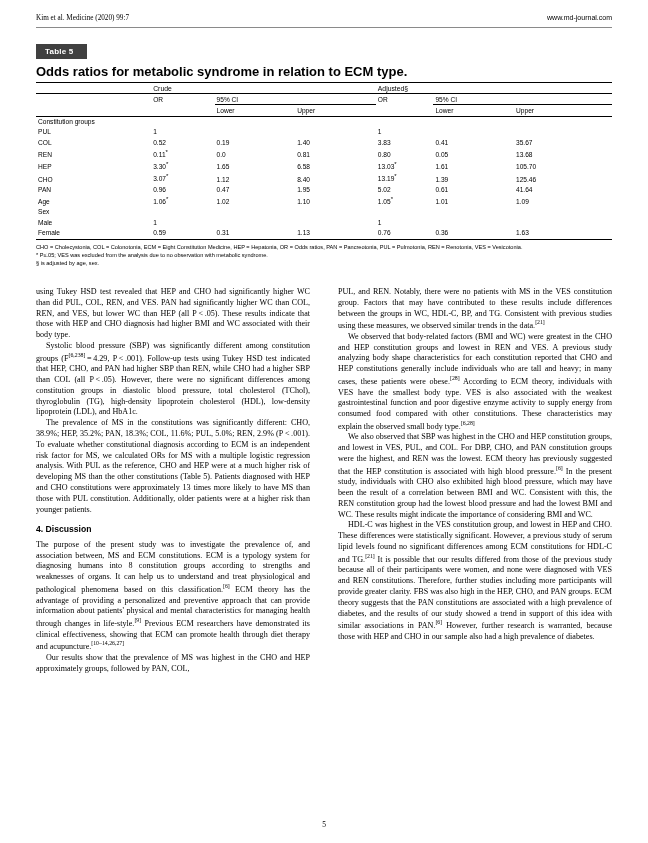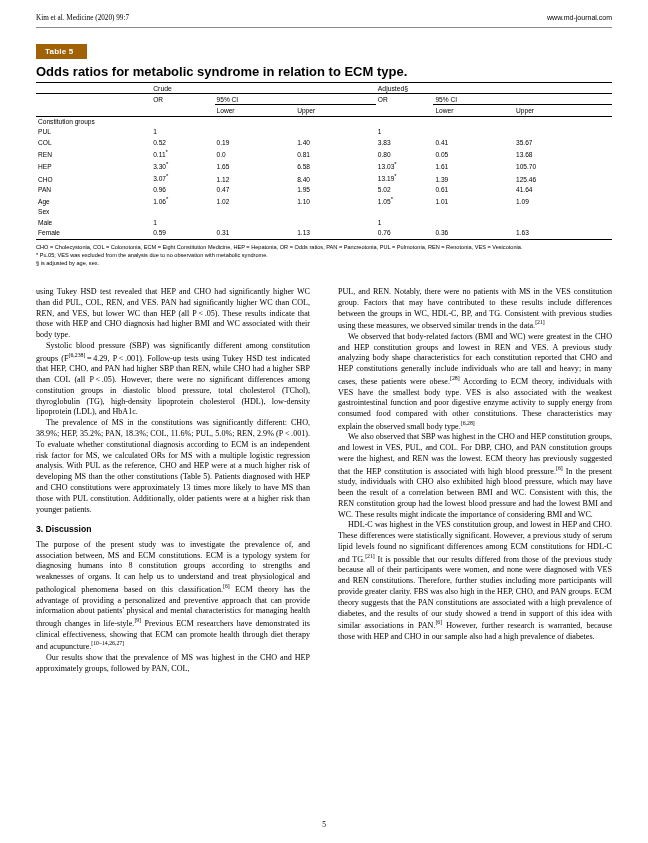--- a/index.html
+++ b/index.html
@@ -50,21 +50,21 @@
 
   
   .table-wrap {
     position: absolute;
     top: 40px;
     left: 36px;
     right: 36px;
   }
   .tbl-label {
     display: inline-block;
-    background: #a16207;
+    background: #404040;
     color: #fff;
     font-family: "Liberation Sans", sans-serif;
     font-size: 8px;
     font-weight: bold;
     padding: 3px 14px 3px 9px;
     letter-spacing: .2px;
   }
   .tbl-caption {
     font-family: "Liberation Sans", sans-serif;
     font-weight: bold;
@@ -292,21 +292,21 @@
       <div>* P≤.05; VES was excluded from the analysis due to no observation with metabolic syndrome.</div>
       <div>§ is adjusted by age, sex.</div>
     </div>
   </div>
 
   <div class="cols">
     <div class="col">
       <p class="noindent">using Tukey HSD test revealed that HEP and CHO had significantly higher WC than did PUL, COL, REN, and VES. PAN had significantly higher WC than COL, REN, and VES, but lower WC than HEP (all P &lt; .05). These results indicate that those with HEP and CHO diagnosis had higher BMI and WC associated with their body type.</p>
       <p>Systolic blood pressure (SBP) was significantly different among constitution groups (F<sup>[6,238]</sup> = 4.29, P &lt; .001). Follow-up tests using Tukey HSD test indicated that HEP, CHO, and PAN had higher SBP than REN, while CHO had a higher SBP than COL (all P &lt; .05). However, there were no significant differences among constitution groups in diastolic blood pressure, total cholesterol (TChol), thyroglobulin (TG), high-density lipoprotein cholesterol (HDL), low-density lipoprotein (LDL), and HbA1c.</p>
       <p>The prevalence of MS in the constitutions was significantly different: CHO, 38.9%; HEP, 35.2%; PAN, 18.3%; COL, 11.6%; PUL, 5.0%; REN, 2.9% (P &lt; .001). To evaluate whether constitutional diagnosis according to ECM is an independent risk factor for MS, we calculated ORs for MS with a multiple logistic regression analysis. With PUL as the reference, CHO and HEP were at a much higher risk of developing MS than the other constitutions (Table 5). Patients diagnosed with HEP and CHO constitutions were approximately 13 times more likely to have MS than those with PUL constitution. Additionally, older patients were at a higher risk than younger patients.</p>
-      <h2 class="head">3. Discussion</h2>
+      <h2 class="head">4. Discussion</h2>
       <p class="noindent">The purpose of the present study was to investigate the prevalence of, and association between, MS and ECM constitutions. ECM is a typology system for diagnosing humans into 8 constitution groups according to strengths and weaknesses of organs. It can help us to understand and treat physiological and pathological phenomena based on this classification.<sup>[6]</sup> ECM theory has the advantage of providing a personalized and preventive approach that can provide information about patients' physical and mental characteristics for managing health through changes in life-style.<sup>[9]</sup> Previous ECM researchers have demonstrated its clinical effectiveness, showing that ECM can promote health through diet therapy and acupuncture.<sup>[10–14,26,27]</sup></p>
       <p>Our results show that the prevalence of MS was highest in the CHO and HEP approximately groups, followed by PAN, COL,</p>
     </div>
     <div class="col">
       <p class="noindent">PUL, and REN. Notably, there were no patients with MS in the VES constitution group. Factors that may have contributed to these results include differences between the groups in WC, HDL-C, BP, and TG. Consistent with previous studies using these measures, we observed similar trends in the data.<sup>[21]</sup></p>
       <p>We observed that body-related factors (BMI and WC) were greatest in the CHO and HEP constitution groups and lowest in REN and VES. A previous study analyzing body shape characteristics for each constitution reported that CHO and HEP constitutions generally include individuals who are tall and heavy; in many cases, these patients were obese.<sup>[28]</sup> According to ECM theory, individuals with VES have the smallest body type. VES is also associated with the weakest gastrointestinal function and poor digestive enzyme activity to supply energy from consumed food compared with other constitutions. These characteristics may explain the observed small body type.<sup>[6,28]</sup></p>
       <p>We also observed that SBP was highest in the CHO and HEP constitution groups, and lowest in VES, PUL, and COL. For DBP, CHO, and PAN constitution groups were the highest, and REN was the lowest. ECM theory has previously suggested that the HEP constitution is associated with high blood pressure.<sup>[6]</sup> In the present study, individuals with CHO also exhibited high blood pressure, which may have been the result of a correlation between BMI and WC. Consistent with this, the REN constitution group had the lowest blood pressure and had the lowest BMI and WC. These results might indicate the importance of considering BMI and WC.</p>
       <p>HDL-C was highest in the VES constitution group, and lowest in HEP and CHO. These differences were statistically significant. However, a previous study of serum lipid levels found no significant differences among ECM constitutions for HDL-C and TG.<sup>[21]</sup> It is possible that our results differed from those of the previous study because all of their participants were women, and none were diagnosed with VES and REN constitutions. Therefore, further studies including more participants will provide greater clarity. FBS was also high in the HEP, CHO, and PAN groups. ECM theory suggests that the PAN constitutions are associated with a high prevalence of diabetes, and the results of our study showed a trend in support of this idea with similar associations in PAN.<sup>[6]</sup> However, further research is warranted, because those with HEP and CHO in our sample also had a high prevalence of diabetes.</p>
     </div>
   </div>

